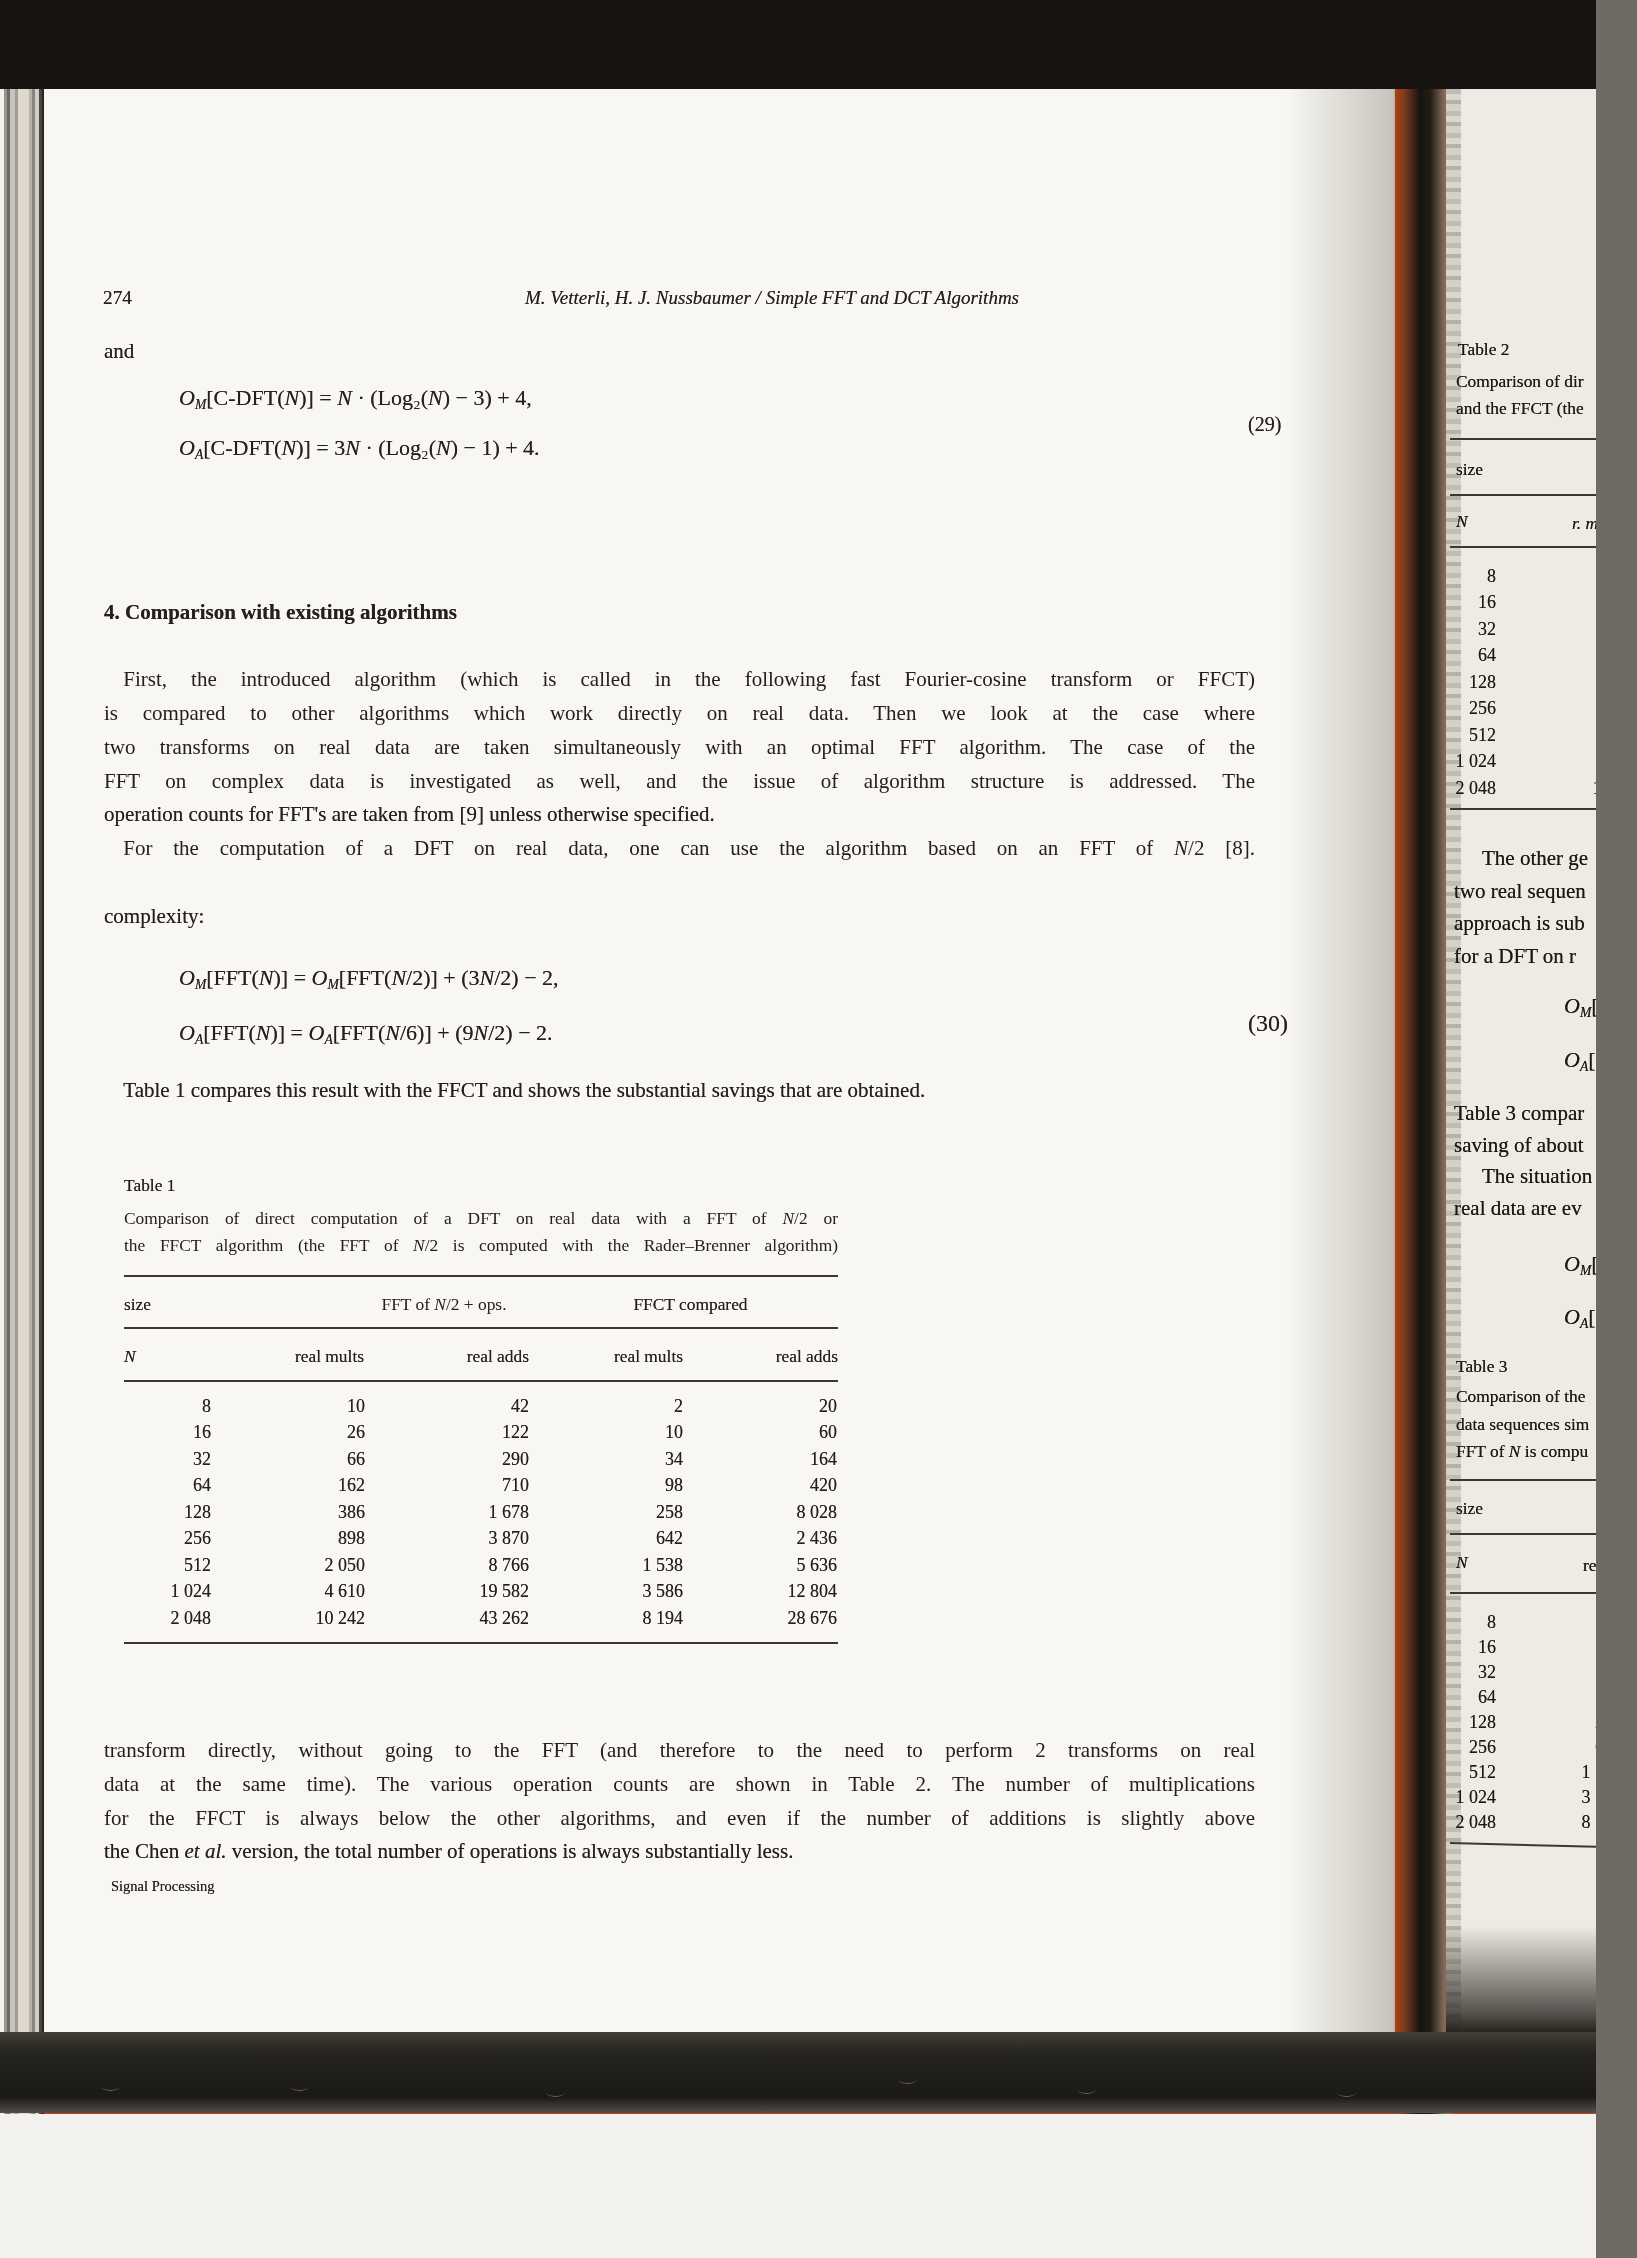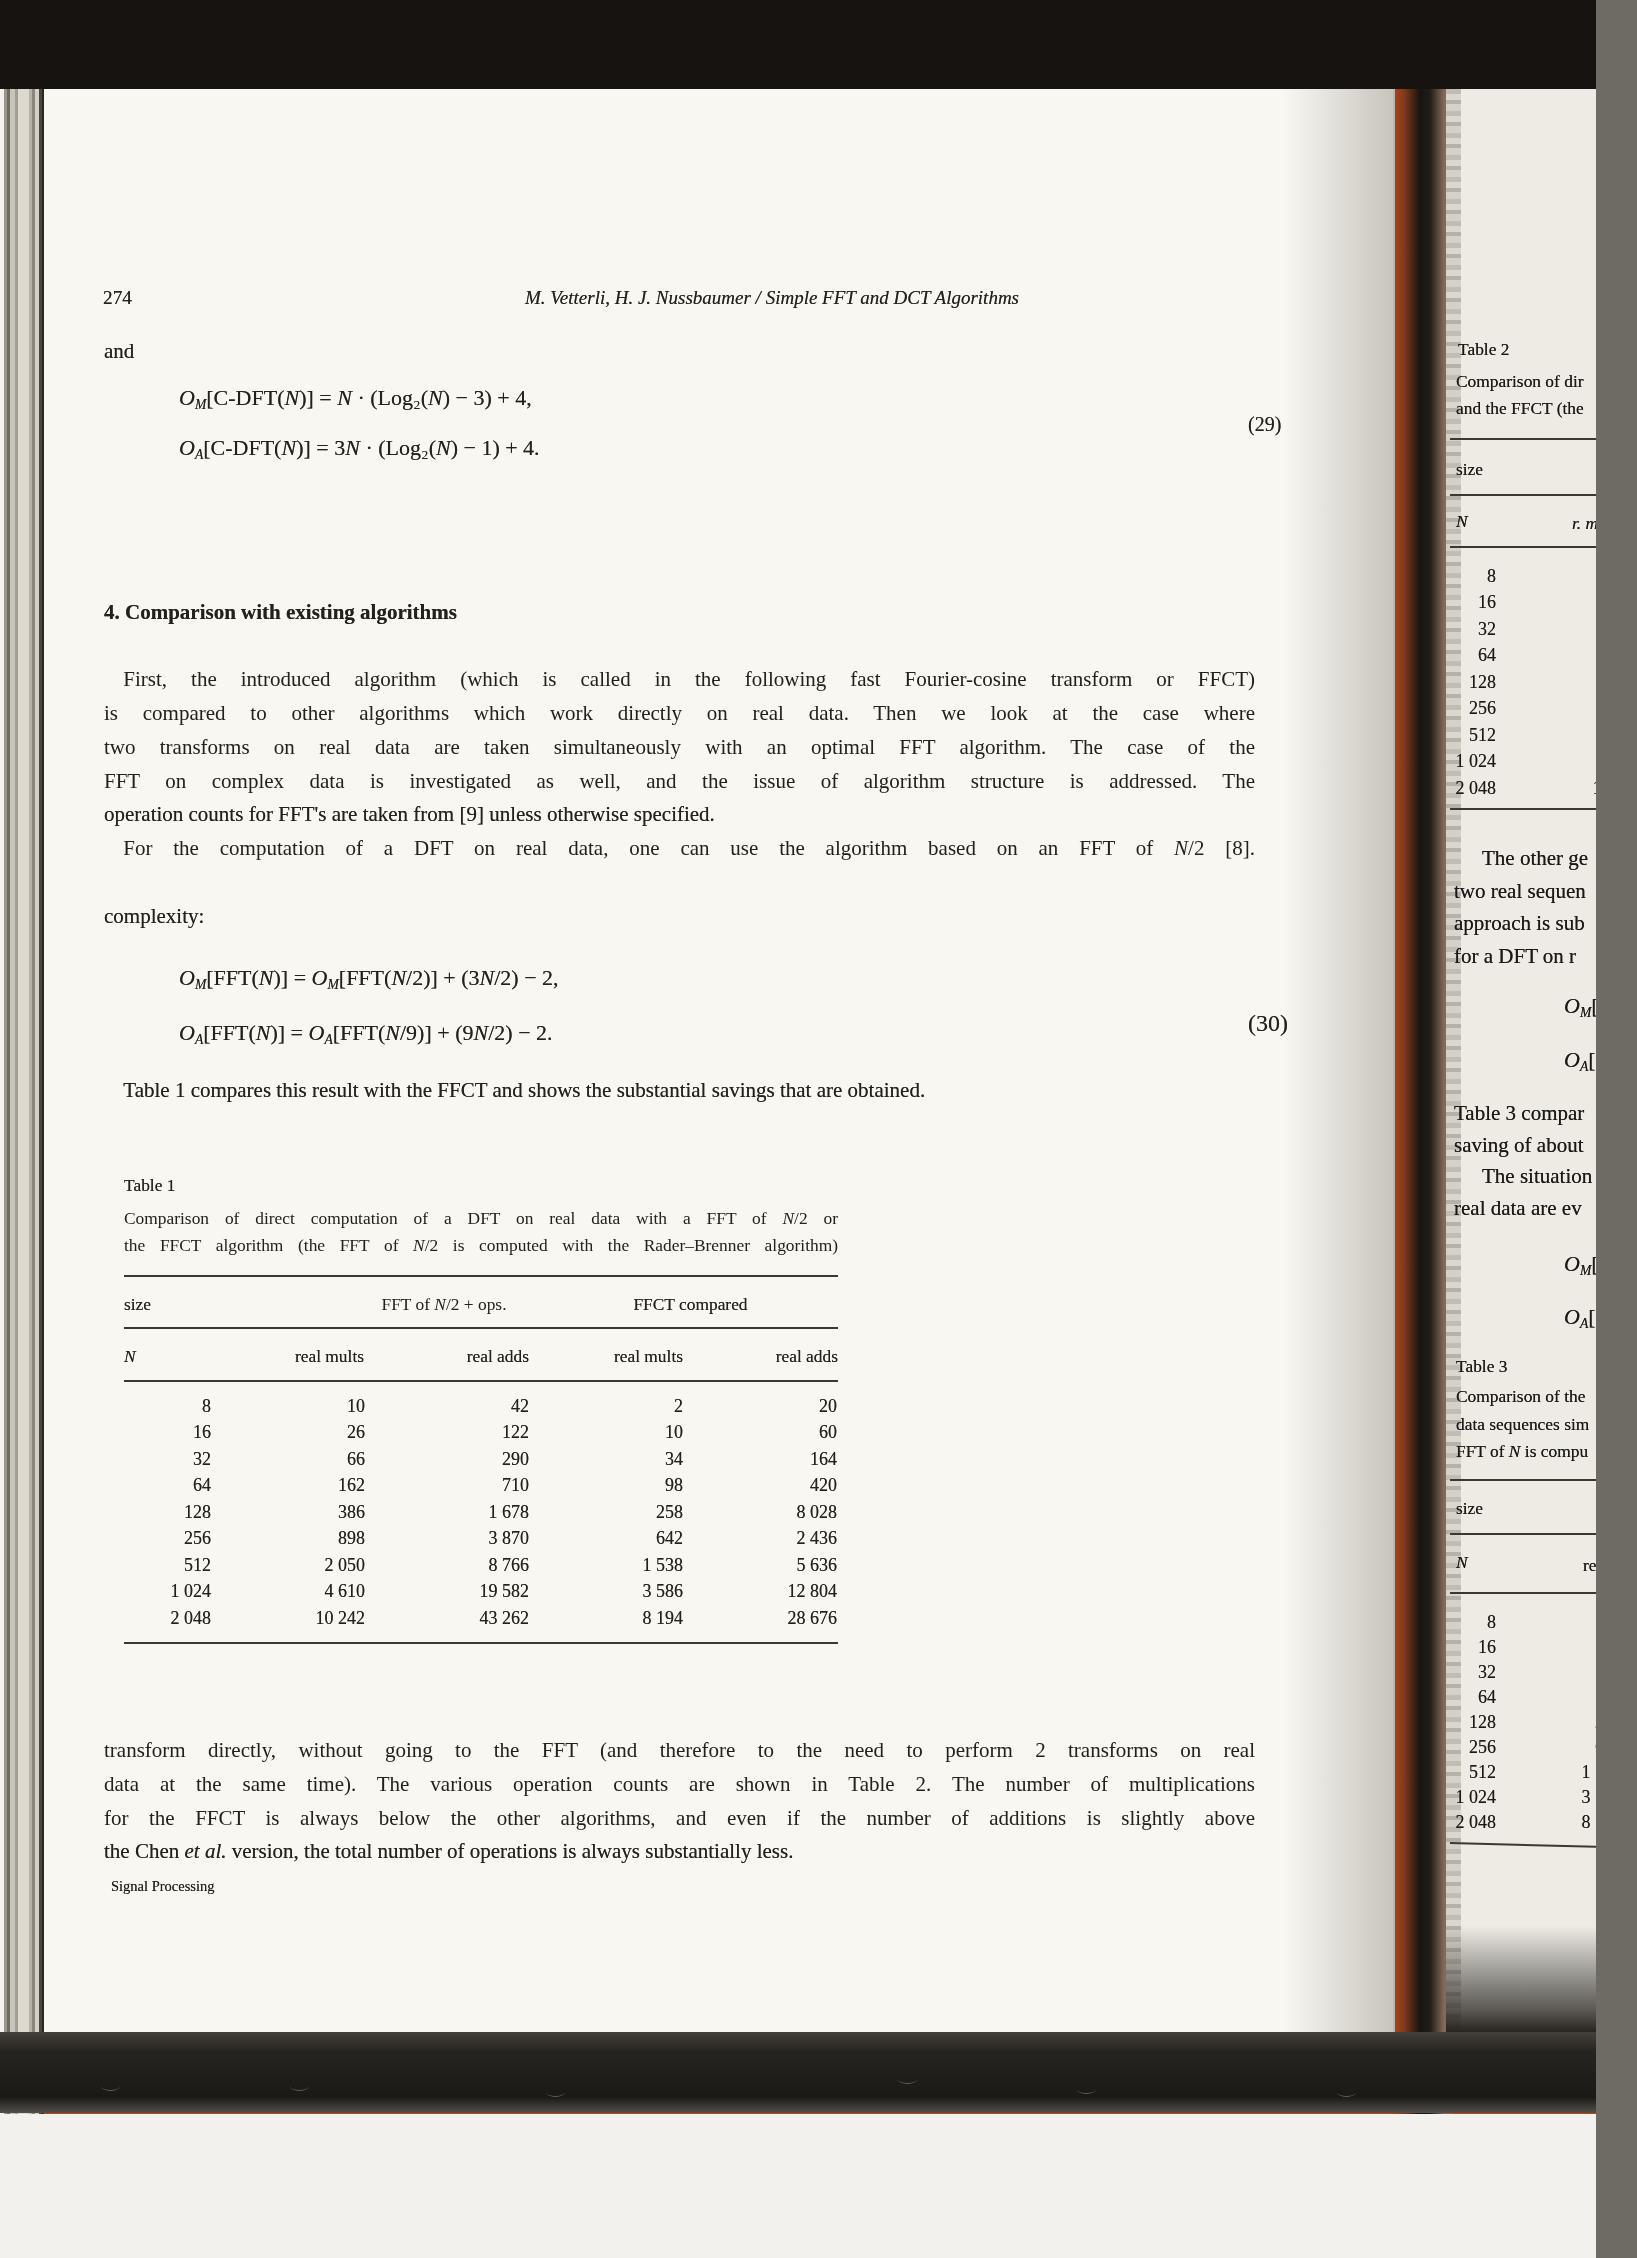--- a/index.html
+++ b/index.html
@@ -70,21 +70,21 @@
   <div class="abs body-line just ind" style="left:104px;top:667px;width:1151px;">First, the introduced algorithm (which is called in the following fast Fourier-cosine transform or FFCT)</div>
   <div class="abs body-line just" style="left:104px;top:701px;width:1151px;">is compared to other algorithms which work directly on real data. Then we look at the case where</div>
   <div class="abs body-line just" style="left:104px;top:769px;width:1151px;">FFT on complex data is investigated as well, and the issue of algorithm structure is addressed. The</div>
   <div class="abs body-line just" style="left:104px;top:735px;width:1151px;">two transforms on real data are taken simultaneously with an optimal FFT algorithm. The case of the</div>
   <div class="abs txt body-line" style="left:104px;top:802px;">operation counts for FFT's are taken from [9] unless otherwise specified.</div>
 
   <div class="abs body-line just ind" style="left:104px;top:836px;width:1151px;"><span>For the computation of a DFT on real data, one can use the algorithm based on an FFT of </span><span class="gi">N</span><span>/2 [8].</span></div>
   <div class="abs txt body-line" style="left:104px;top:904px;">complexity:</div>
 
   <div class="abs txt eq" style="left:179px;top:965px;"><span class="gi">O</span><span class="gsub">M</span><span>[FFT(</span><span class="gi">N</span><span>)] = </span><span class="gi">O</span><span class="gsub">M</span><span>[FFT(</span><span class="gi">N</span><span>/2)] + (3</span><span class="gi">N</span><span>/2) − 2,</span></div>
-  <div class="abs txt eq" style="left:179px;top:1020px;"><span class="gi">O</span><span class="gsub">A</span><span>[FFT(</span><span class="gi">N</span><span>)] = </span><span class="gi">O</span><span class="gsub">A</span><span>[FFT(</span><span class="gi">N</span><span>/9)] + (9</span><span class="gi">N</span><span>/2) − 2.</span></div>
+  <div class="abs txt eq" style="left:179px;top:1020px;"><span class="gi">O</span><span class="gsub">A</span><span>[FFT(</span><span class="gi">N</span><span>)] = </span><span class="gi">O</span><span class="gsub">A</span><span>[FFT(</span><span class="gi">N</span><span>/6)] + (9</span><span class="gi">N</span><span>/2) − 2.</span></div>
   <div class="abs txt" style="left:1248px;top:1010px;font-size:24px;">(30)</div>
 
   <div class="abs txt body-line" style="left:104px;top:1078px;width:1151px;text-indent:19.3px;white-space:normal;">Table 1 compares this result with the FFCT and shows the substantial savings that are obtained.</div>
 
   <div class="abs txt small-line" style="left:124px;top:1175px;">Table 1</div>
   <div class="abs small-line just" style="left:124px;top:1208px;width:714px;"><span>Comparison of direct computation of a DFT on real data with a FFT of </span><span class="gi">N</span><span>/2 or</span></div>
   <div class="abs small-line just" style="left:124px;top:1235px;width:714px;"><span>the FFCT algorithm (the FFT of </span><span class="gi">N</span><span>/2 is computed with the Rader–Brenner algorithm)</span></div>
 
   <div class="abs rule" style="left:124px;top:1275px;width:714px;"></div>
   <div class="abs txt small-line" style="left:124px;top:1294px;">size</div>

